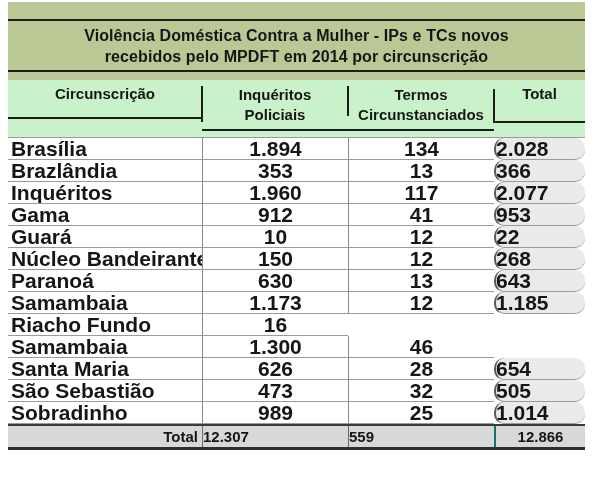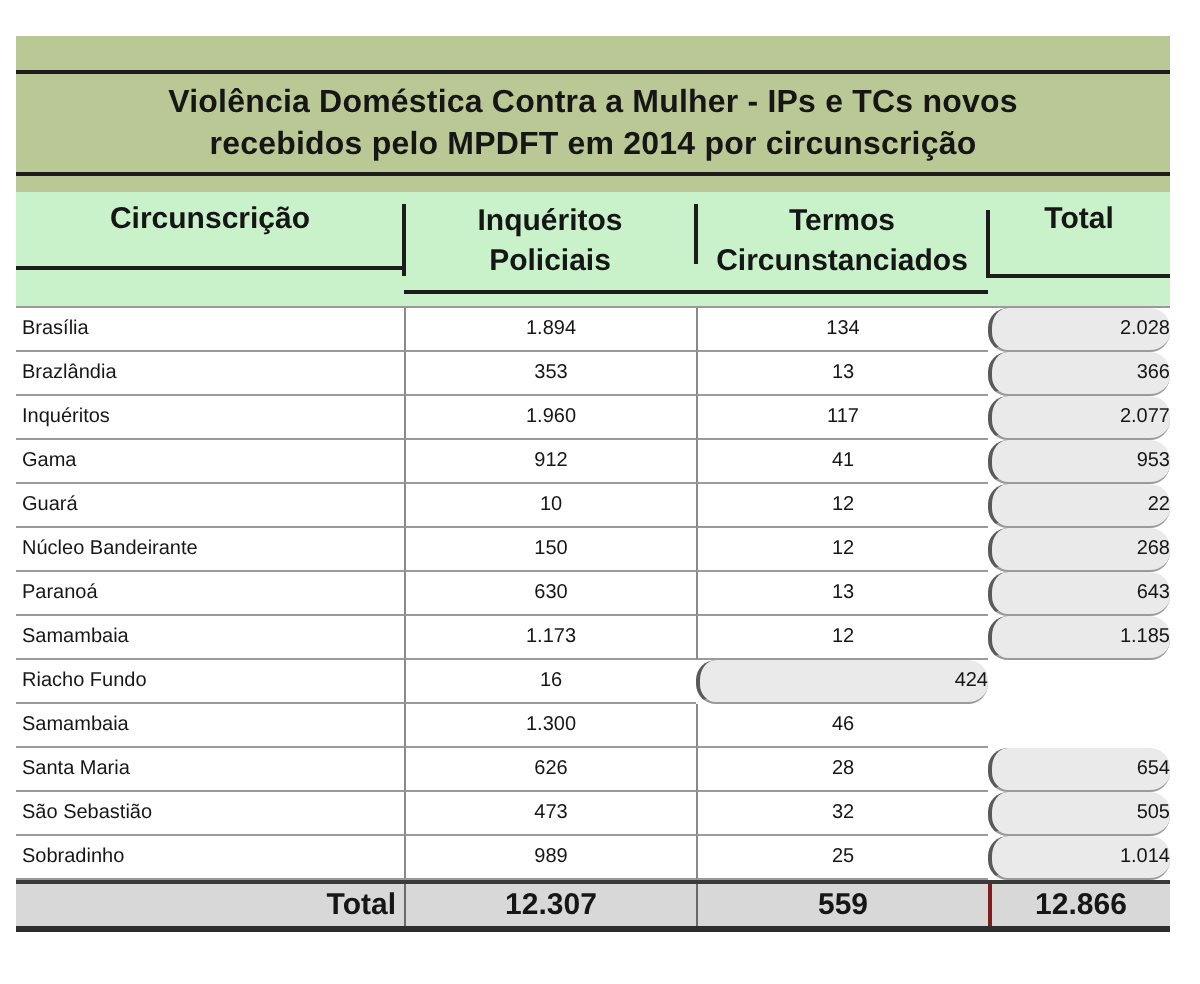--- a/index.html
+++ b/index.html
@@ -25,21 +25,20 @@
     left:8px;
     top:2px;
     width:577px;
   }
 
   
   .title-block{
     background:var(--title-bg);
     height:78px;
     padding-top:17px;
-    margin-top:16px;
   }
   .title-inner{
     border-top:2px solid var(--line-black);
     border-bottom:2px solid var(--line-black);
     height:53px;
     display:flex;
     flex-direction:column;
     justify-content:center;
     text-align:center;
     font-weight:bold;
@@ -83,50 +82,51 @@
   .tbody{
     border-top:1px solid var(--grid-gray);
   }
   .trow{
     display:grid;
     grid-template-columns:194px 146px 146px 91px;
     height:22px;
   }
   .td{
     border-bottom:1px solid var(--grid-gray);
-    font-size:10px;
+    font-size:21px;
     line-height:21px;
     white-space:nowrap;
     overflow:hidden;
+    font-weight:bold;
   }
   .td-name{padding-left:3px;text-align:left;}
   .td-num{text-align:center;border-left:1px solid var(--vline-gray);}
   .td-total{
-    text-align:right;
+    text-align:left;
     border-left:2px solid #5a5a5a;
     background:var(--total-col-bg);
     border-radius:10px;
   }
 
   
   .tfoot{
     display:grid;
     grid-template-columns:194px 146px 146px 91px;
     height:26px;
     background:var(--total-row-bg);
     border-top:2px solid var(--dark-line);
     border-bottom:3px solid #2e2e2e;
     font-weight:bold;
     font-size:15px;
     line-height:21px;
   }
   .tf{line-height:21px;}
   .tf-label{text-align:right;padding-right:4px;}
-  .tf-num{text-align:center;border-left:1px solid #6a6a6a;}
-  .tf-total{text-align:center;border-left:2px solid #7f1d1d;}
+  .tf-num{border-left:1px solid #6a6a6a;}
+  .tf-total{text-align:center;border-left:2px solid #0f766e;}
 </style>
 </head>
 <body>
 
 <div class="sheet">
 
   <div class="title-block">
     <div class="title-inner">
       <span>Violência Doméstica Contra a Mulher - IPs e TCs novos</span>
       <span>recebidos pelo MPDFT em 2014 por circunscrição</span>
@@ -206,21 +206,20 @@
     </div>
       <div class="trow">
       <div class="td td-name">Samambaia</div>
       <div class="td td-num">1.173</div>
       <div class="td td-num">12</div>
       <div class="td td-total">1.185</div>
     </div>
       <div class="trow">
       <div class="td td-name">Riacho Fundo</div>
       <div class="td td-num">16</div>
-      <div class="td td-total">424</div>
     </div>
       <div class="trow">
       <div class="td td-name">Samambaia</div>
       <div class="td td-num">1.300</div>
       <div class="td td-num">46</div>
     </div>
       <div class="trow">
       <div class="td td-name">Santa Maria</div>
       <div class="td td-num">626</div>
       <div class="td td-num">28</div>

